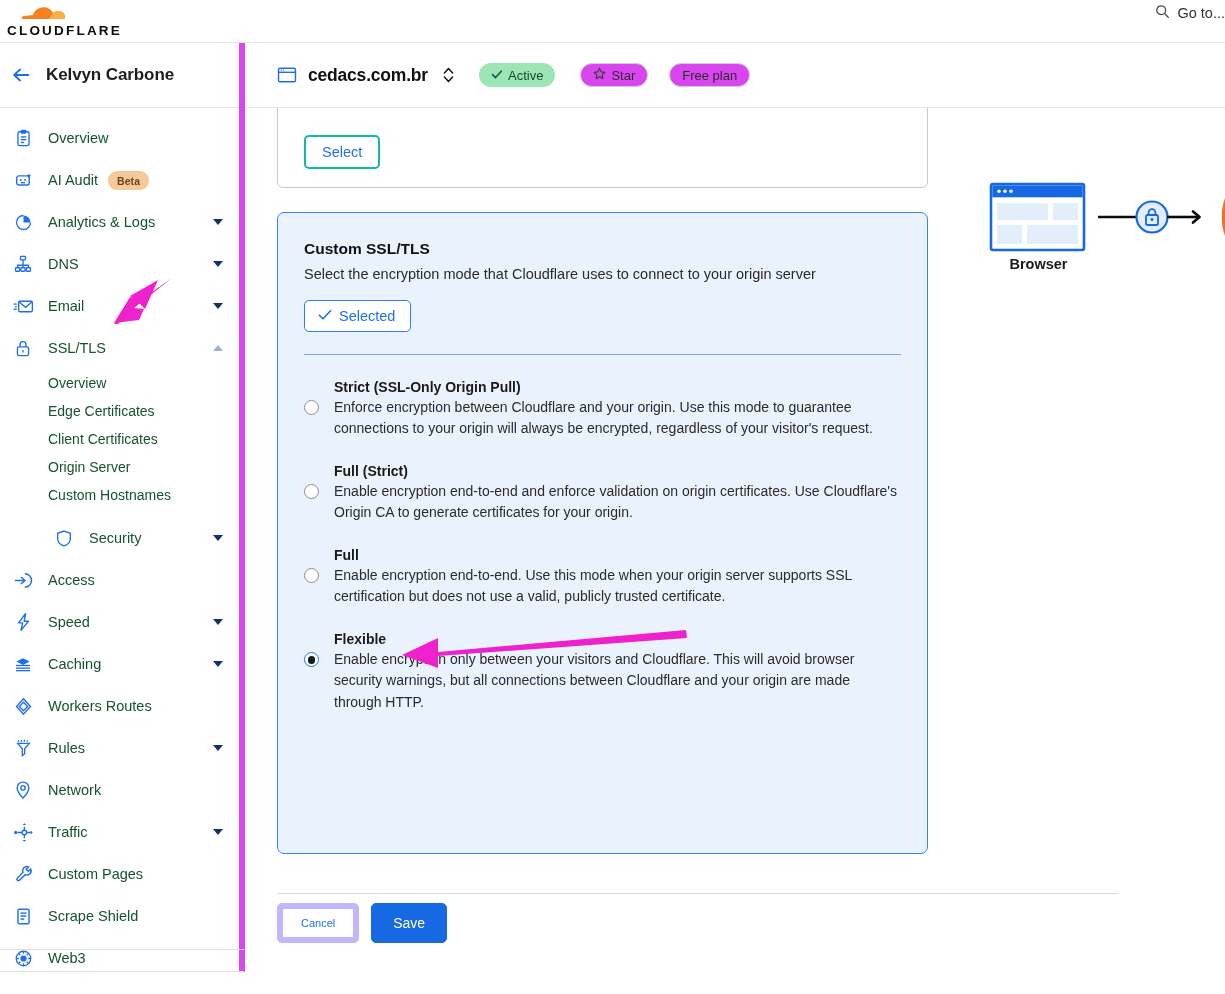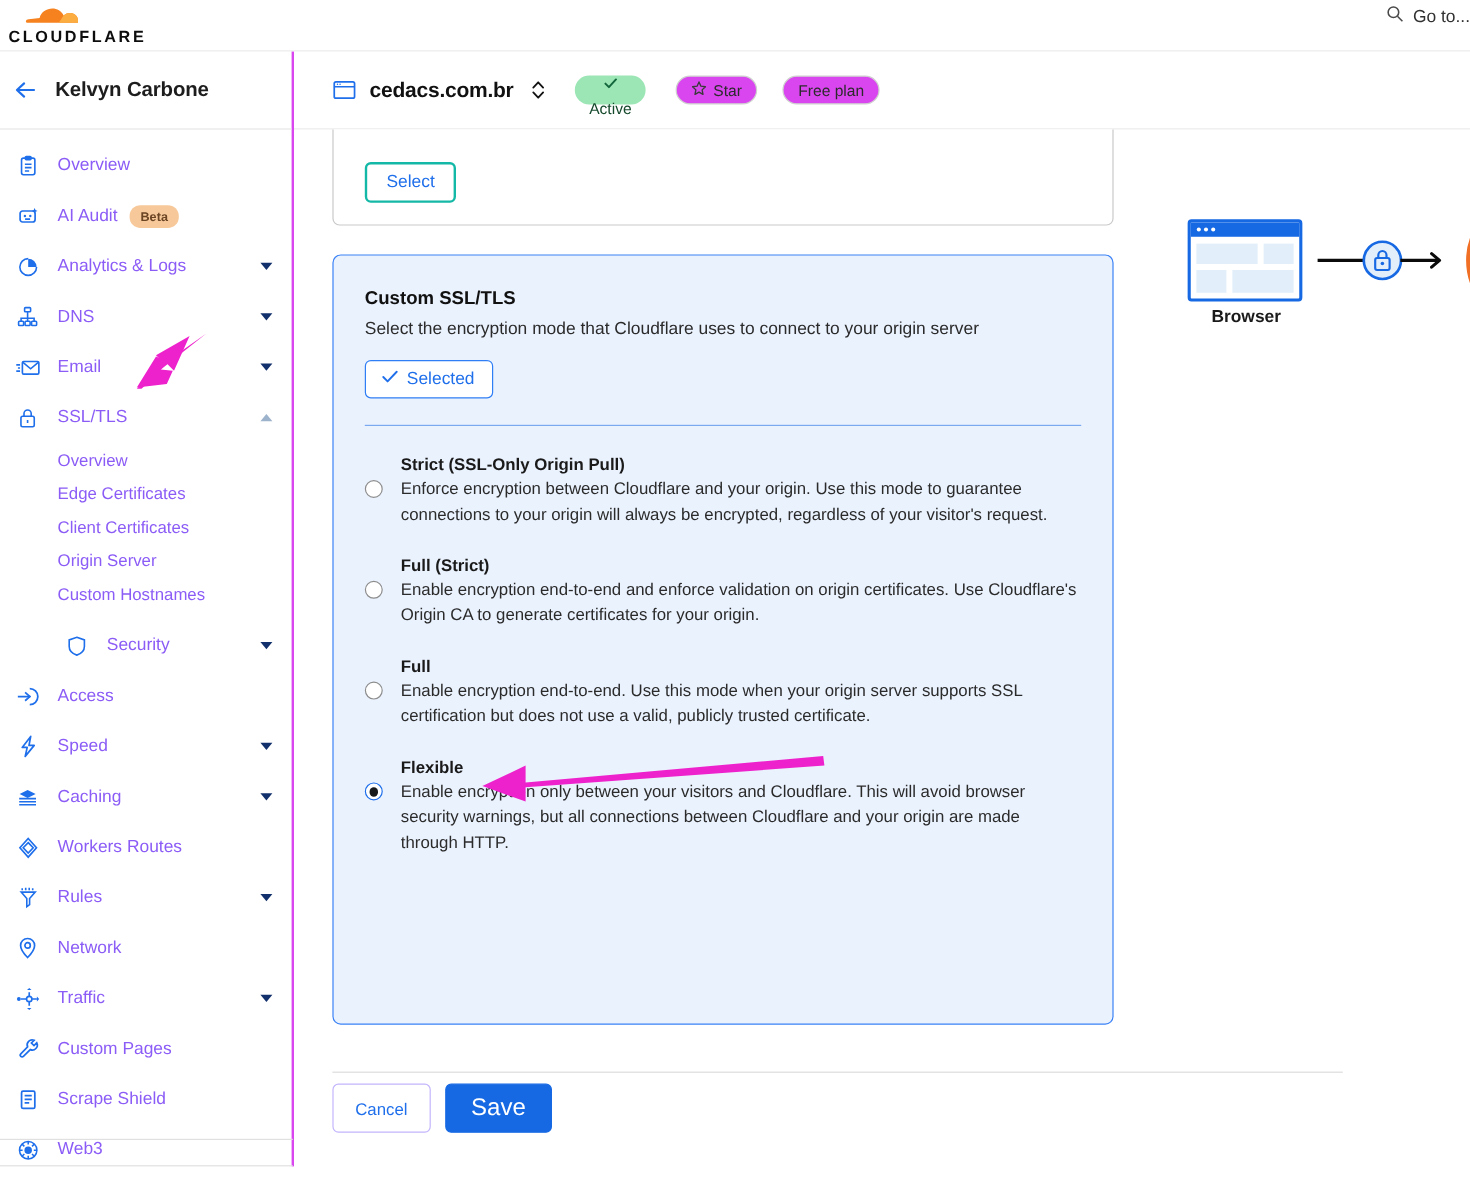--- a/index.html
+++ b/index.html
@@ -24,21 +24,21 @@
     display: flex; align-items: center; gap: 7px;
     font-size: 14.5px; color: #313131;
   }
   .gotobox .mag { display: block; }
 
   
   .sidebar {
     position: absolute; left: 0; top: 43px;
     width: 245px; height: 929px;
     background: #ffffff;
-    border-right: 2px solid #d946ef;
+    border-right: 6px solid #d946ef;
   }
   .acct-row {
     height: 65px; display: flex; align-items: center;
     gap: 14px; padding-left: 10px;
     border-bottom: 1px solid #e6e6e6;
   }
   .back-arrow { width: 22px; height: 22px; flex: none; cursor: pointer; }
   .acct-name {
     font-size: 17px; font-weight: bold; color: #1d1d1d;
     letter-spacing: -0.1px;
@@ -48,21 +48,21 @@
     position: relative;
     display: flex; align-items: center;
     height: 42px; padding-left: 10px;
     cursor: pointer; color: #1f3b73;
   }
   .nav-ico {
     width: 26px; height: 22px; flex: none;
     display: flex; align-items: center; justify-content: center;
     margin-right: 12px;
   }
-  .nav-label { font-size: 14.5px; color: #8b5cf6; white-space: nowrap; }
+  .nav-label { font-size: 14.5px; color: #14532d; white-space: nowrap; }
   .nav-caret {
     position: absolute; right: 16px; top: 50%;
     transform: translateY(-50%);
     width: 0; height: 0;
     border-left: 5.5px solid transparent;
     border-right: 5.5px solid transparent;
     border-top: 6px solid #12306b;
   }
   .nav-caret.up {
     border-top: none;
@@ -103,21 +103,21 @@
     font-size: 17.5px; font-weight: bold; color: #111;
     letter-spacing: -0.2px;
   }
   .zone-switch { width: 13px; height: 20px; cursor: pointer; margin-left: 3px; }
   .pill {
     display: inline-flex; align-items: center; gap: 5px;
     height: 24px; border-radius: 13px;
     font-size: 13px; padding: 0 12px;
     white-space: nowrap;
   }
-  .pill-active { background: #9be6b4; color: #15492c; font-weight: normal; margin-left: 13px; flex-direction: column; }
+  .pill-active { background: #9be6b4; color: #15492c; font-weight: normal; margin-left: 13px; }
   .pill-outline { border: 1px solid #cfcfcf; color: #2b2b2b; background: #d946ef; cursor: pointer; }
 
   
   .main {
     position: absolute; left: 245px; top: 108px;
     width: 980px; height: 886px;
     background: #fff;
     overflow: hidden;
   }
   .card-top {
@@ -190,27 +190,27 @@
 
   .bottom-sep {
     position: absolute; left: 32px; top: 785px;
     width: 842px; border-top: 1px solid #dcdcdc; height: 0;
   }
   .actions {
     position: absolute; left: 32px; top: 795px;
     display: flex; gap: 12px;
   }
   .btn-cancel {
-    border: 1px solid #c4b5fd; background: #fff; color: #1f6feb;
-    border-radius: 5px; font-size: 14px;
+    border: 6px solid #c4b5fd; background: #fff; color: #1f6feb;
+    border-radius: 5px; font-size: 11px;
     padding: 8px 18px; cursor: pointer; font-family: inherit;
   }
   .btn-save {
     border: 1px solid #1668e3; background: #1668e3; color: #fff;
-    border-radius: 5px; font-size: 20px;
+    border-radius: 5px; font-size: 14px;
     padding: 8px 21px; cursor: pointer; font-family: inherit;
   }
 
   
   .diagram { position: absolute; left: 741px; top: 68px; width: 265px; height: 240px; }
   .browser-label {
     position: absolute; left: 245px; top: 270px;
     width: 130px; text-align: center;
     font-size: 14.5px; font-weight: bold; color: #1a1a1a;
   }

